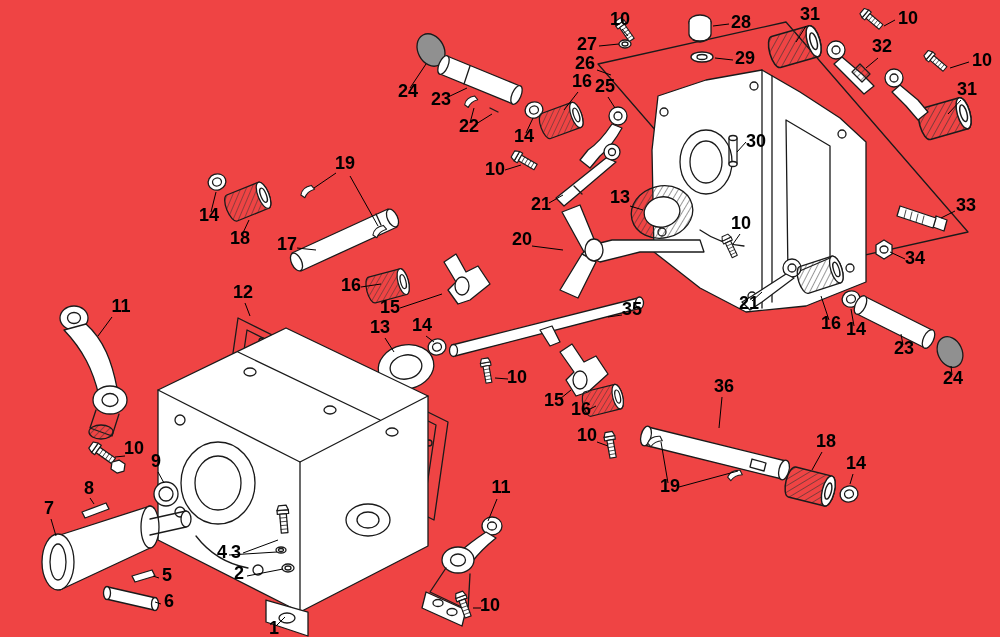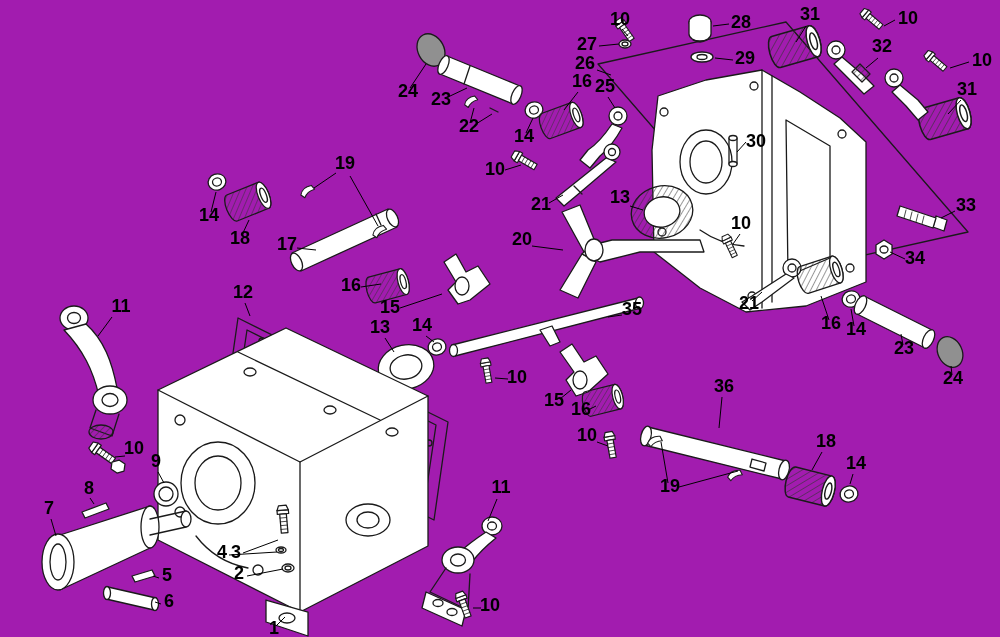--- a/index.html
+++ b/index.html
@@ -1,16 +1,16 @@
 <!DOCTYPE html>
 <html><head>
 <meta charset="utf-8">
 <style>
   html,body{margin:0;padding:0;background:#fff;}
-  .stage{position:relative;width:1000px;height:637px;background:#a21caf;overflow:hidden;
+  .stage{position:relative;width:1000px;height:637px;background:#ef4444;overflow:hidden;
          font-family:"Liberation Sans",sans-serif;}
   .stage svg{position:absolute;left:0;top:0;}
   .lbl{font-family:"Liberation Sans",sans-serif;font-weight:bold;font-size:18px;fill:#000;}
 </style>
 </head>
 <body>
 
 <div class="stage">
 <svg viewBox="0 0 1000 637" width="1000" height="637">
   <defs>

